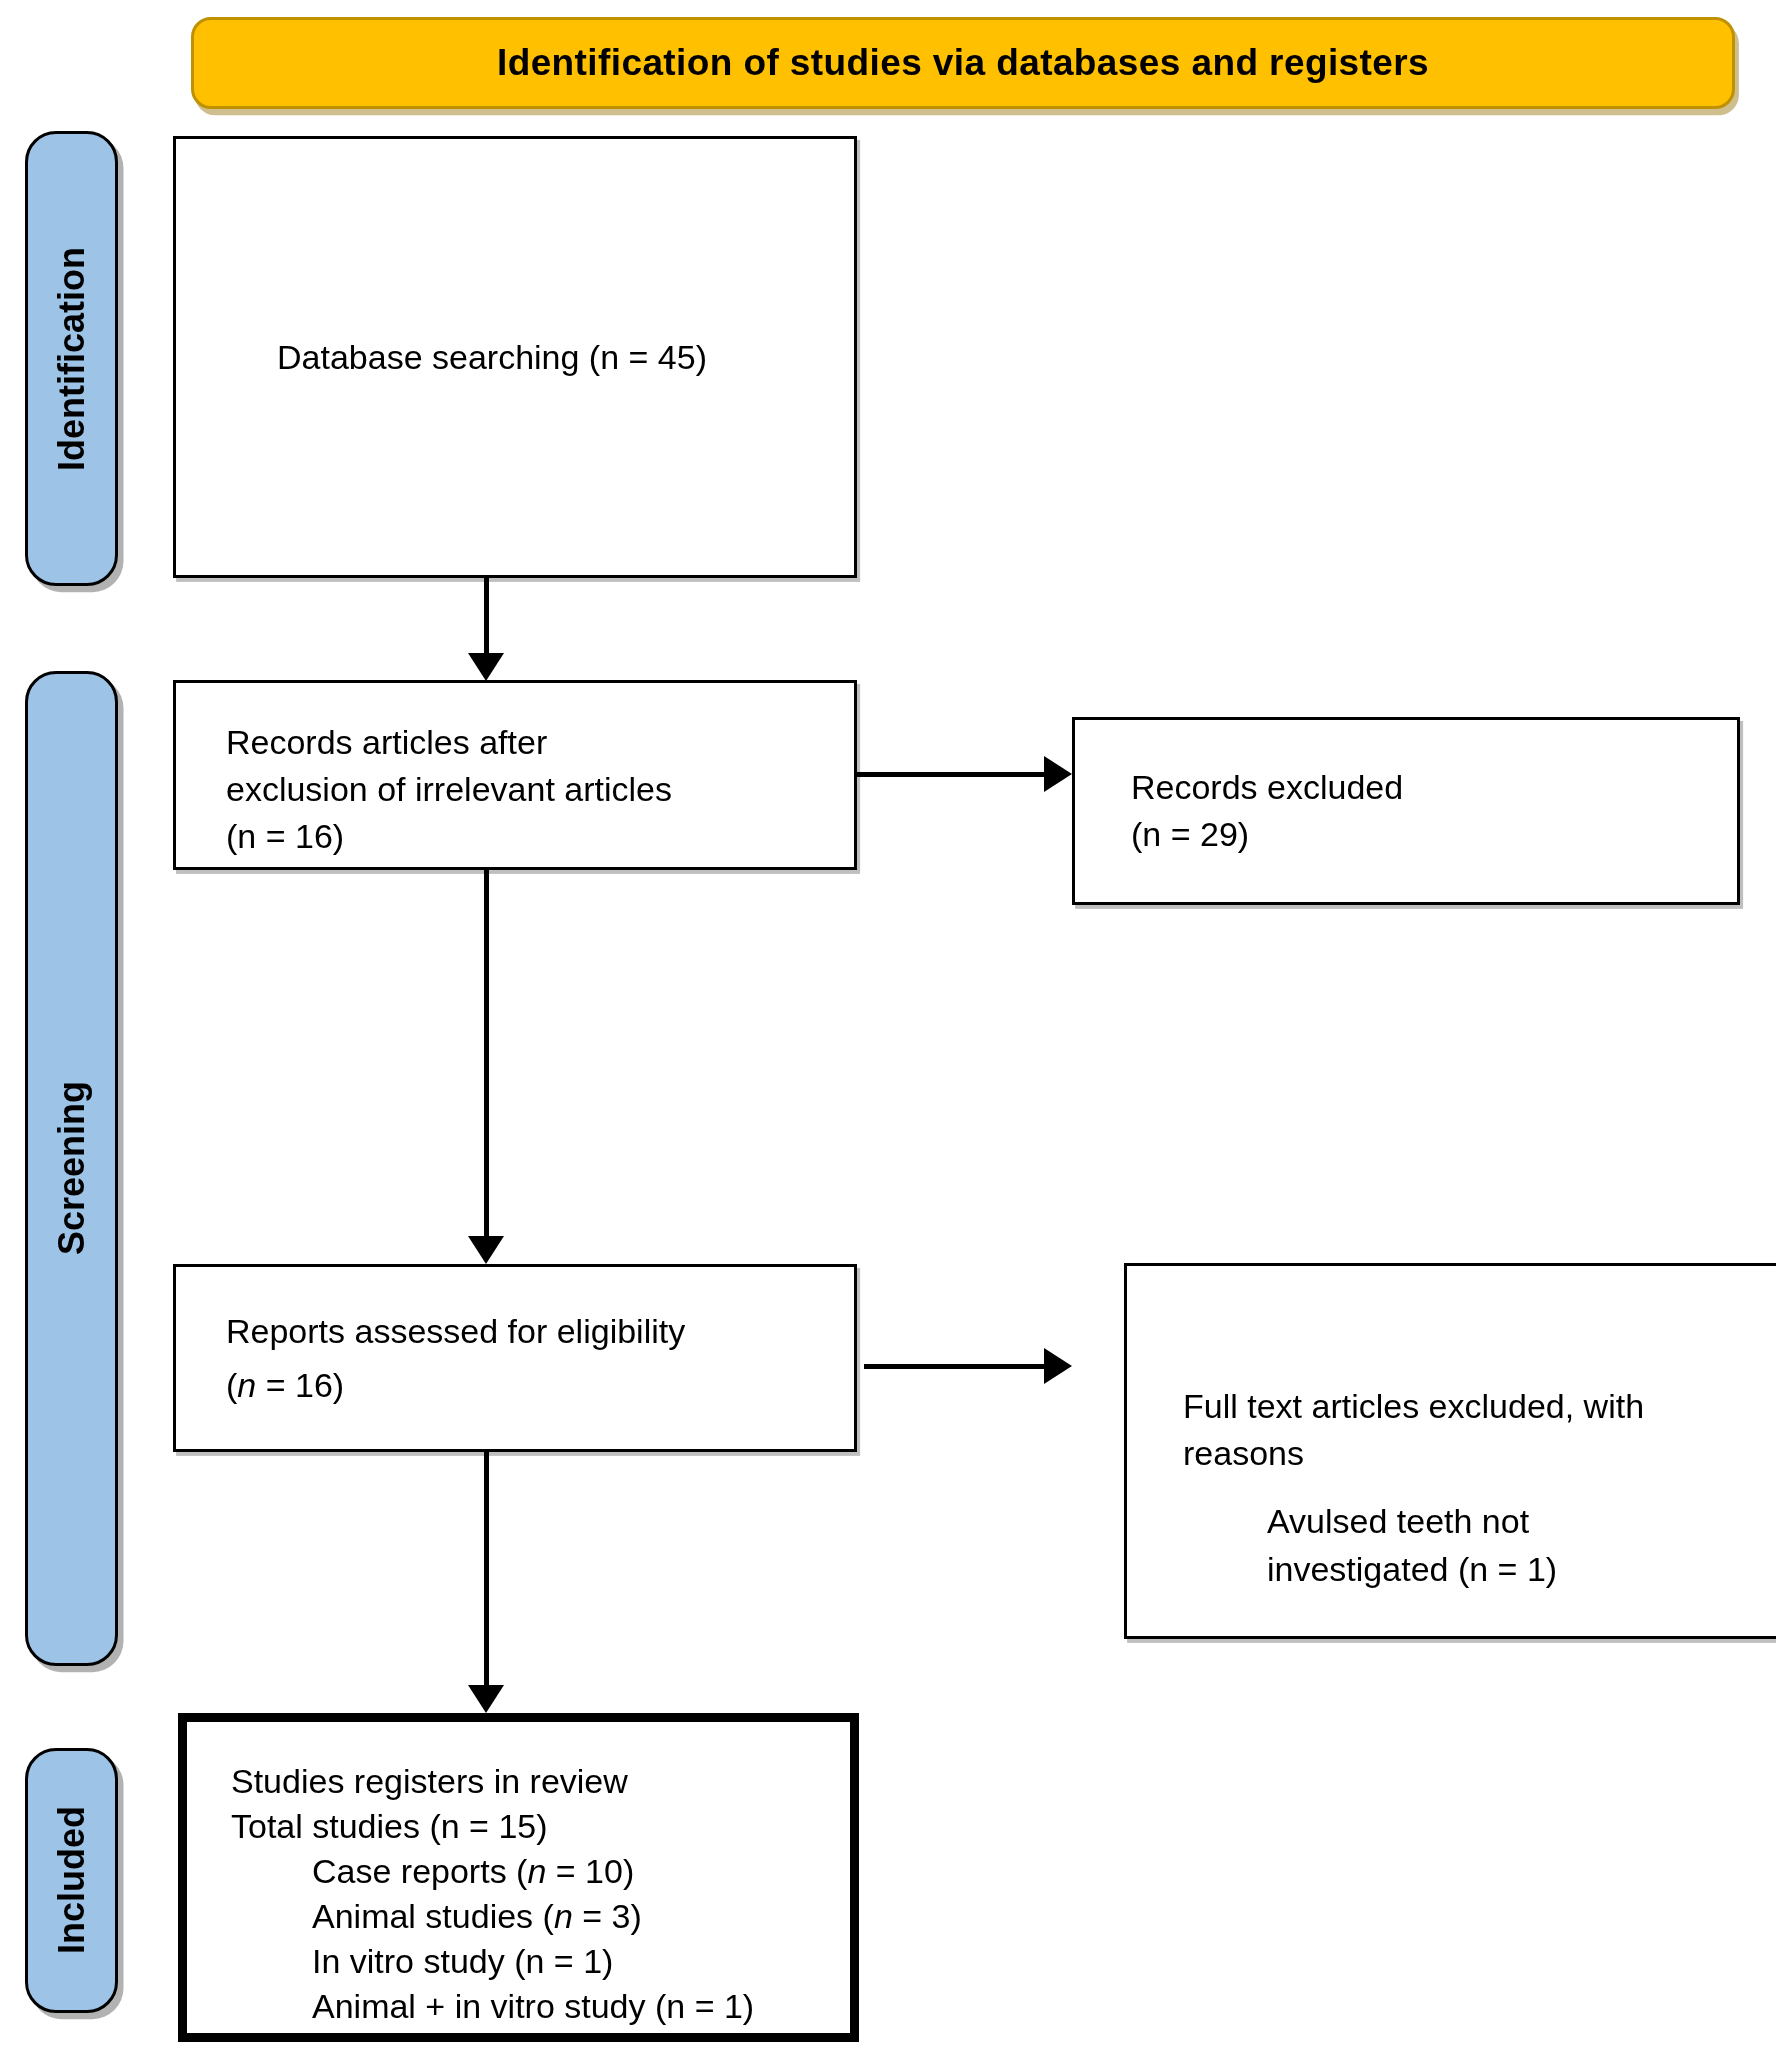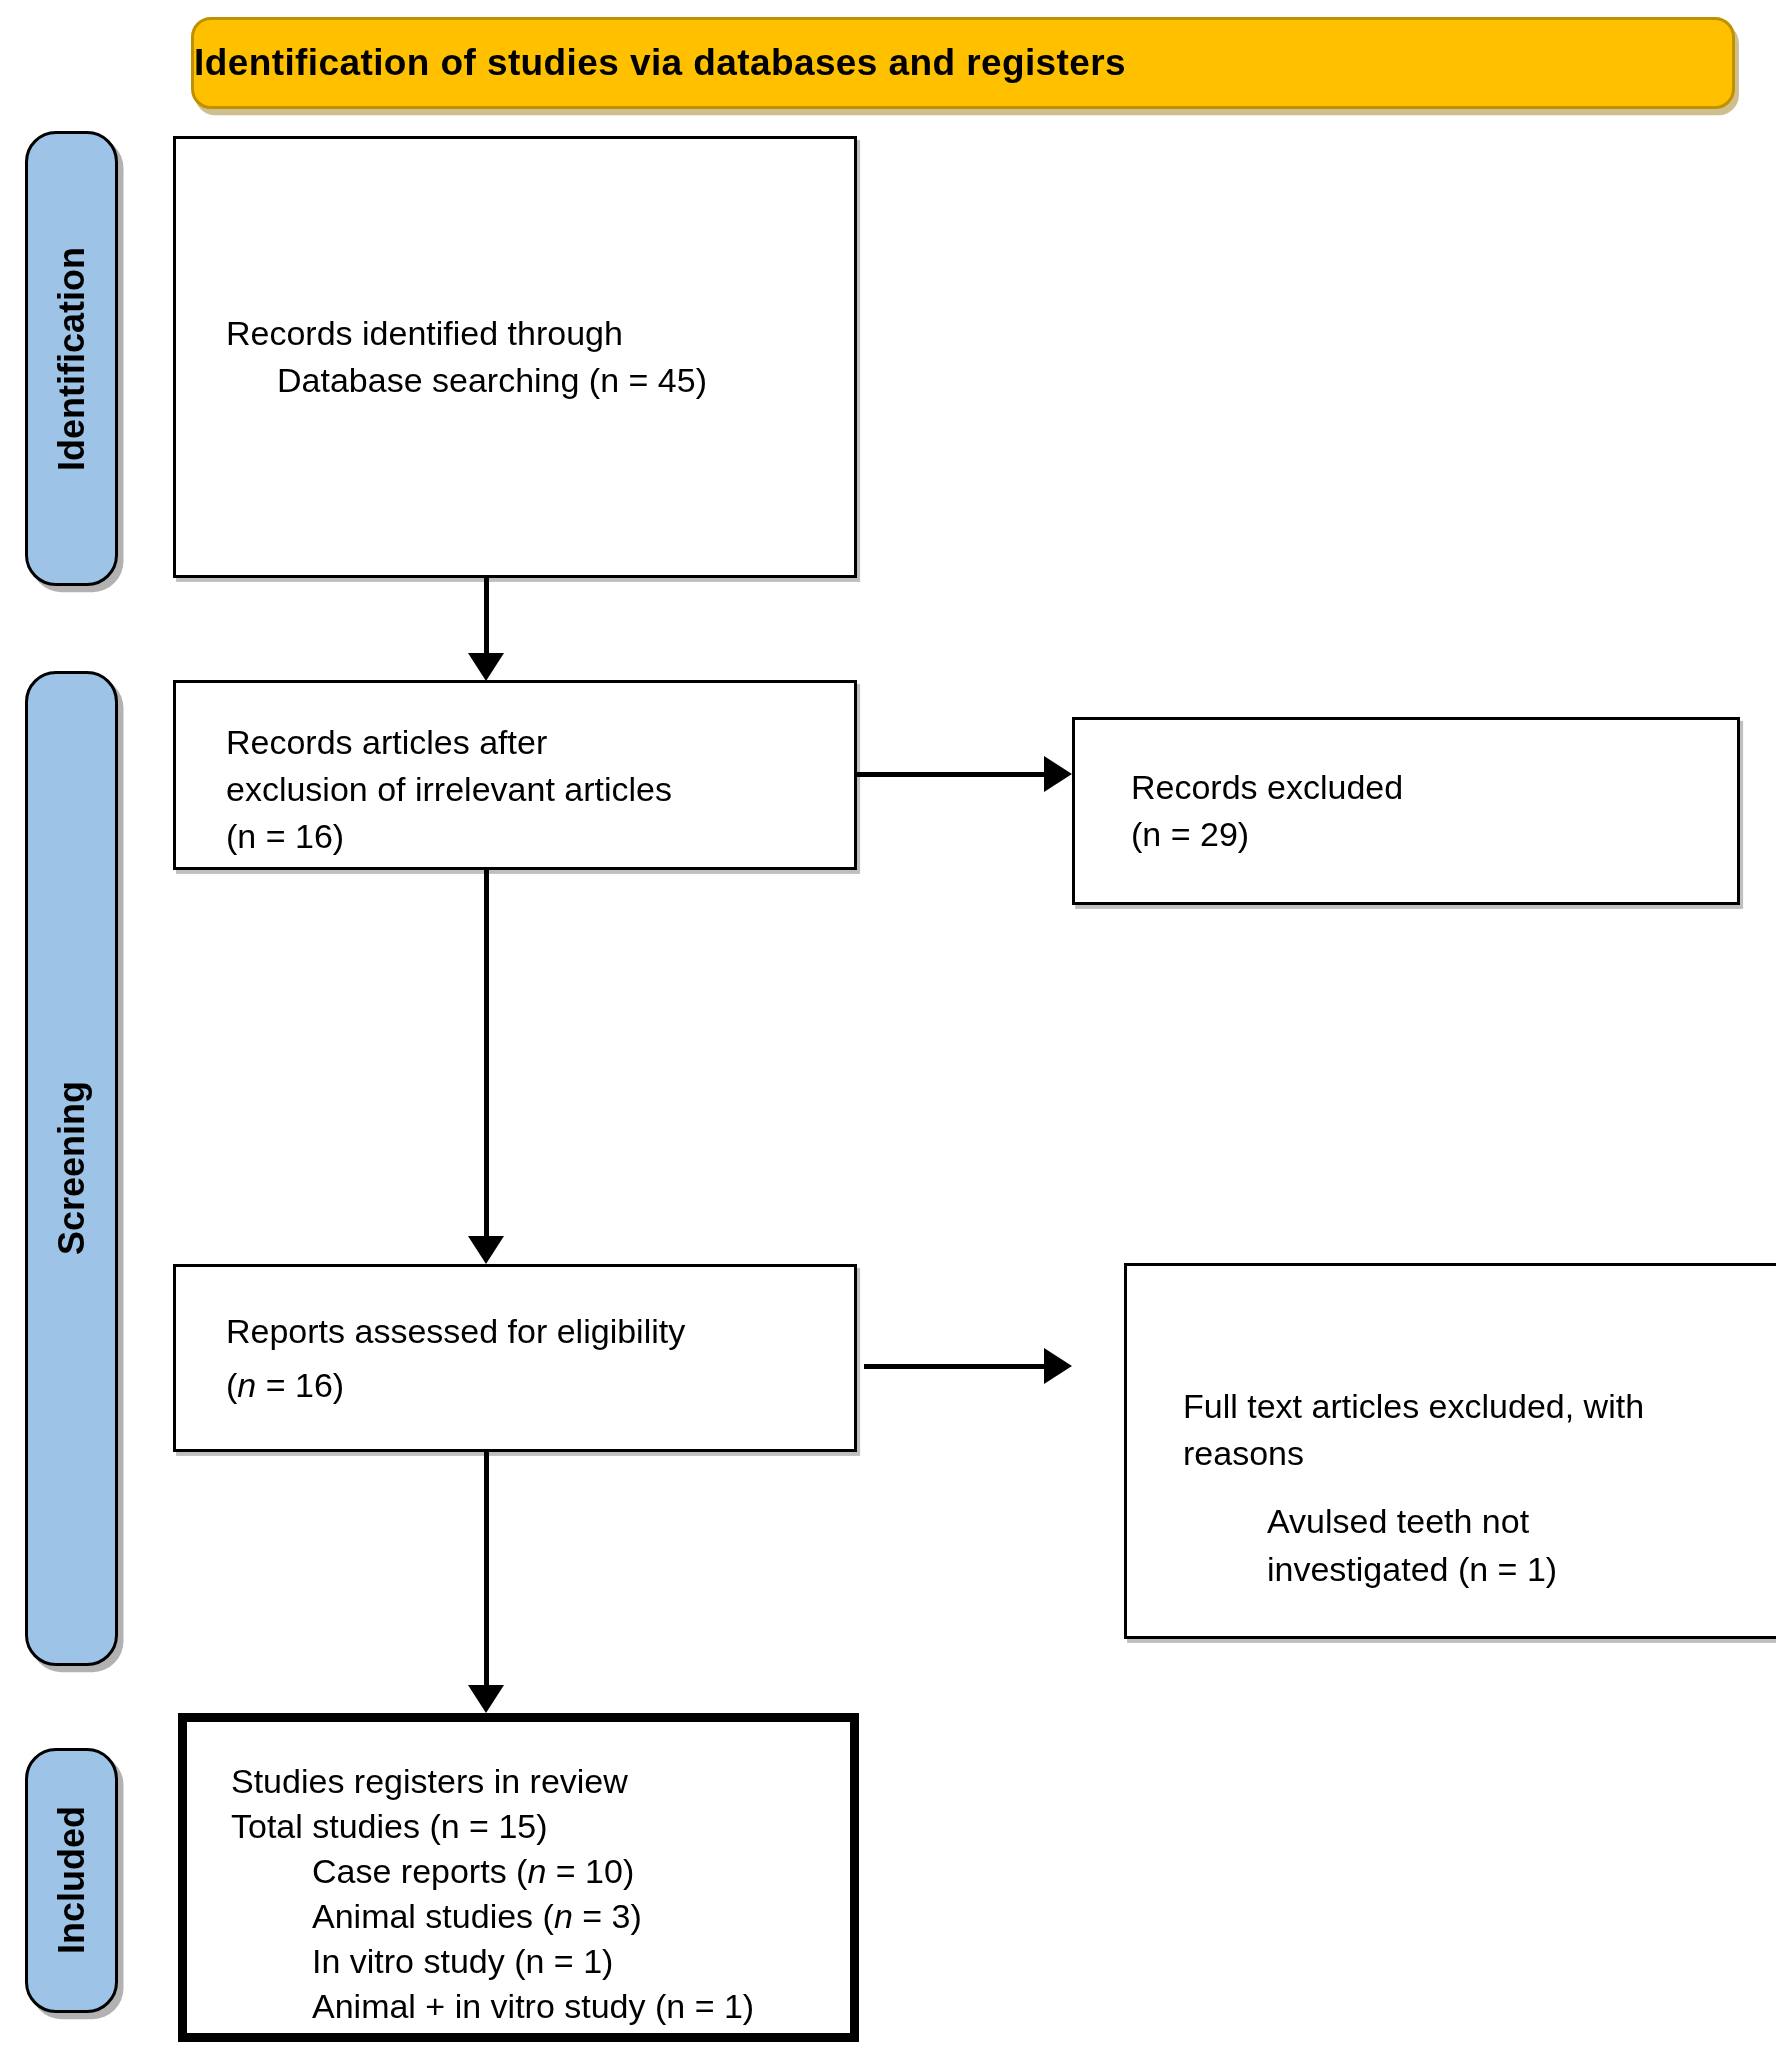--- a/index.html
+++ b/index.html
@@ -18,21 +18,21 @@
     background:var(--background,#fff);
     overflow:hidden;
   }
 
   
   .banner{
     position:absolute;left:191px;top:17px;width:1544px;height:92px;
     background:var(--header-fill,#FFC000);
     border:3.9px solid var(--header-border,#BF9000);
     border-radius:20px;
-    display:flex;align-items:center;
+    display:flex;align-items:center;justify-content:center;
     box-shadow:3.9px 6.2px 0 rgba(148,112,5,0.45);
   }
   .banner span{font-size:37px;font-weight:bold;letter-spacing:0.4px;}
 
   
   .stage{
     position:absolute;left:25px;width:93px;
     background:var(--stage-fill,#9DC3E6);
     border:3.9px solid var(--box-border,#000);
     border-radius:31px;
@@ -104,21 +104,20 @@
     <span class="vtext">Identification</span>
   </div>
   <div class="stage" id="stage-screening">
     <span class="vtext">Screening</span>
   </div>
   <div class="stage" id="stage-included">
     <span class="vtext">Included</span>
   </div>
 
   <div class="fbox" id="box-records-identified">
-    <div class="line">Records identified through</div>
     <div class="line ind1">Database searching (n = 45)</div>
   </div>
 
   <div class="aline" style="left:484px;top:577px;width:4.7px;height:78px;"></div>
   <div class="head-down" style="left:468px;top:653px;"></div>
 
   <div class="fbox" id="box-records-screened">
     <div class="line">Records articles after</div>
     <div class="line">exclusion of irrelevant articles</div>
     <div class="line">(n = 16)</div>

